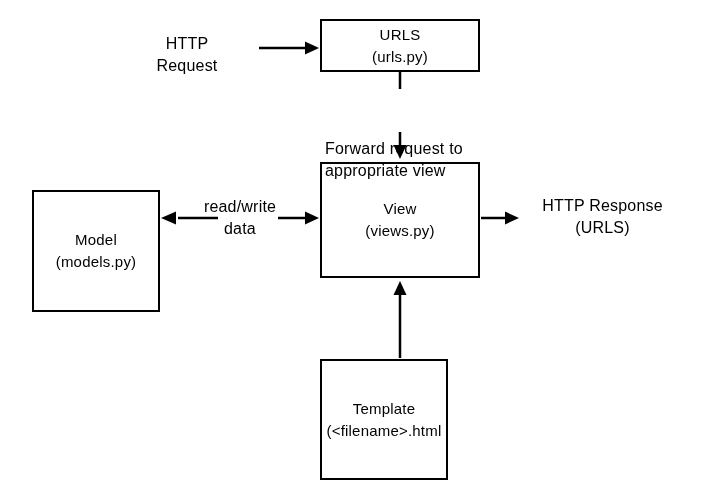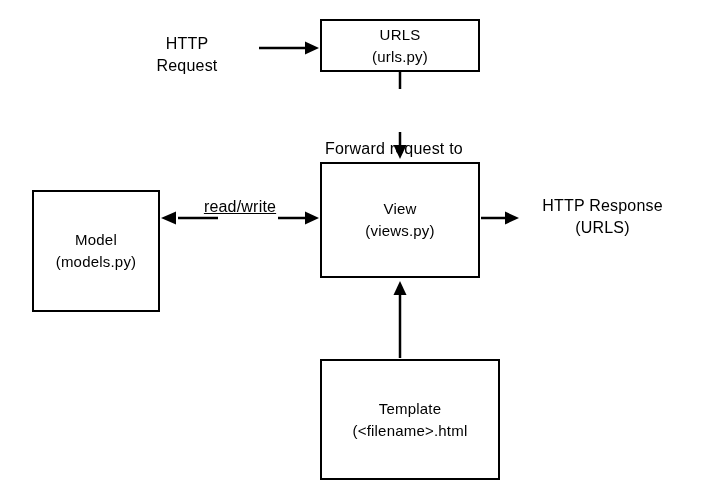--- a/index.html
+++ b/index.html
@@ -52,25 +52,25 @@
     line-height: 22px;
     letter-spacing: 0.2px;
   }
   .label span { display: block; white-space: nowrap; }
   .label.center { text-align: center; }
   .label.left { text-align: left; margin-top: 48px; }
 
   #box-urls     { left: 320px; top: 19px;  width: 160px; height: 53px; }
   #box-model    { left: 32px;  top: 158px; width: 128px; height: 122px; margin-top: 32px; }
   #box-view     { left: 320px; top: 162px; width: 160px; height: 116px; }
-  #box-template { left: 320px; top: 359px; width: 180px; height: 121px; }
+  #box-template { left: 320px; top: 359px; width: 128px; height: 121px; }
 
   #label-http-request  { left: 139px; top: 26px;  width: 96px; margin-top: 7px; }
   #label-forward       { left: 325px; top: 90px;  width: 165px; }
-  #label-read-write    { left: 195px; top: 196px; width: 90px; text-decoration: underline; }
+  #label-read-write    { left: 195px; top: 196px; width: 90px; }
   #label-http-response { left: 525px; top: 195px; width: 155px; }
 </style>
 </head>
 <body>
 
 <div class="canvas">
 
   <svg class="overlay" viewBox="0 0 713 503" aria-hidden="true">
 
     <g>
@@ -125,24 +125,26 @@
     <span>(&lt;filename&gt;.html</span>
   </div>
 
   <div class="label center" id="label-http-request">
     <span>HTTP</span>
     <span>Request</span>
   </div>
 
   <div class="label left" id="label-forward">
     <span>Forward request to</span>
+    <span>appropriate view</span>
   </div>
 
   <div class="label center" id="label-read-write">
     <span>read/write</span>
+    <span>data</span>
   </div>
 
   <div class="label center" id="label-http-response">
     <span>HTTP Response</span>
     <span>(URLS)</span>
   </div>
 
 </div>
 
 </body></html>

